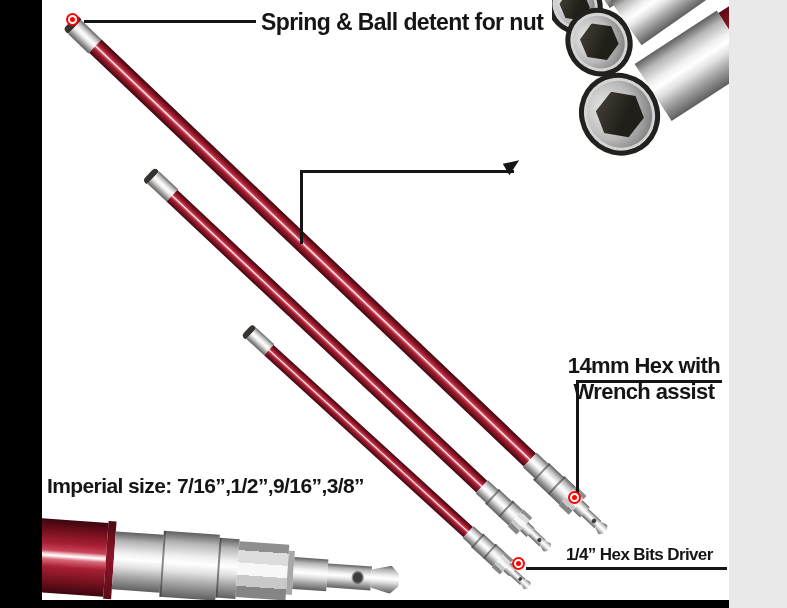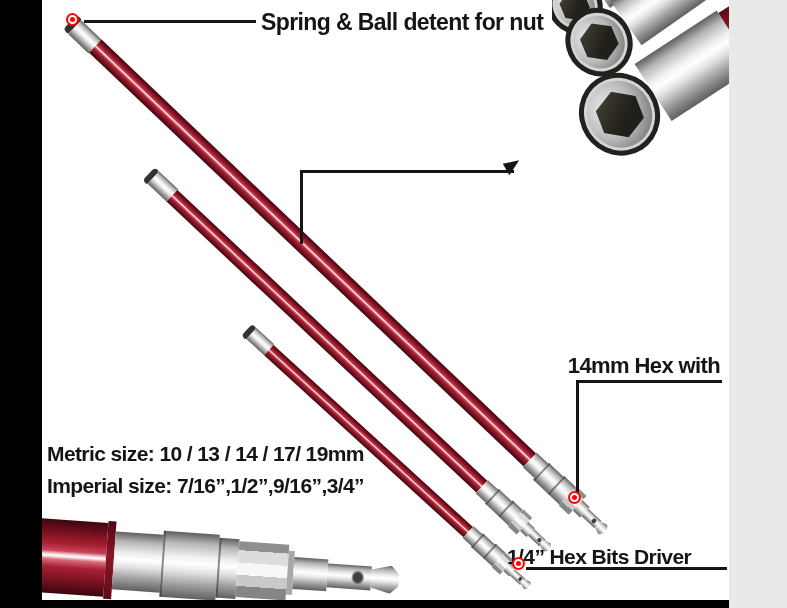--- a/index.html
+++ b/index.html
@@ -170,24 +170,24 @@
   <div class="dot" style="left:570px;top:493px;"></div>
   <div class="dot" style="left:514px;top:559px;"></div>
 
   <div class="lbl" style="left:261px;top:9px;font-size:23px;">Spring &amp; Ball detent for nut</div>
 
   <div class="lbl" style="left:296px;top:108px;width:218px;text-align:center;font-size:22px;line-height:27px;">
   </div>
 
   <div class="lbl" style="left:548px;top:327px;width:192px;text-align:center;font-size:22px;line-height:26px;margin-top:26px;">
     <div>14mm Hex with</div>
+    <div>Wrench assist</div>
   </div>
 
-  <div class="lbl" style="left:47px;top:442px;font-size:21px;">Metric size: 10 / 13 / 14 / 17/ 19mm</div>
-  <div class="lbl" style="left:47px;top:474px;font-size:21px;">Imperial size: 7/16”,1/2”,9/16”,3/4”</div>
+  <div class="lbl" style="left:47px;top:474px;font-size:21px;">Imperial size: 7/16”,1/2”,9/16”,3/8”</div>
 
-  <div class="lbl" style="left:507px;top:545px;font-size:21px;">1/4” Hex Bits Driver</div>
+  <div class="lbl" style="left:566px;top:545px;font-size:17px;">1/4” Hex Bits Driver</div>
 
   <div class="bar bar-left"></div>
   <div class="bar bar-right"></div>
   <div class="bar bar-bottom"></div>
 
 </div>
 
 </body></html>

